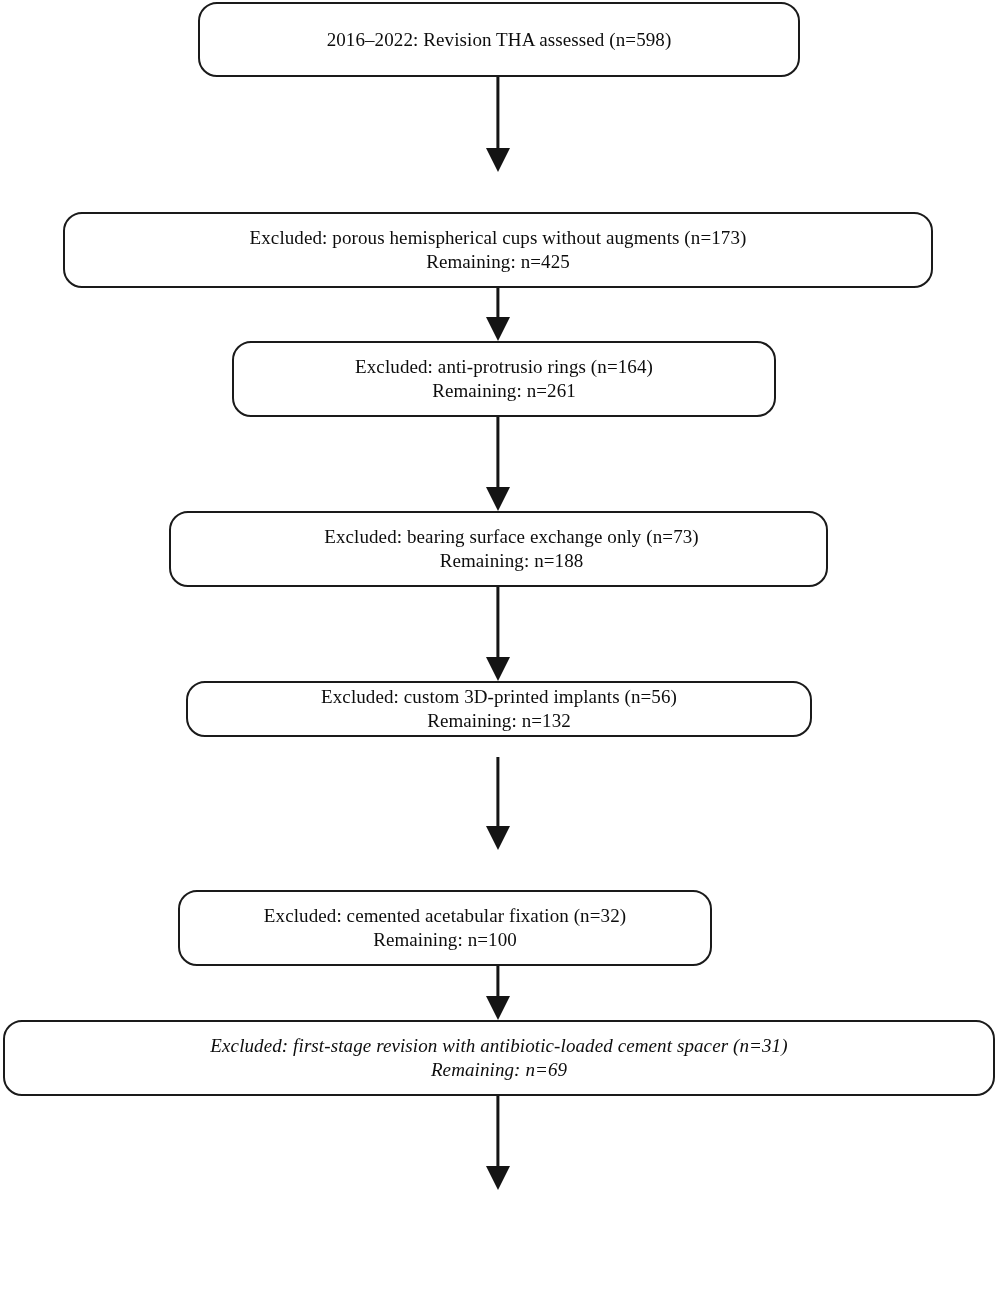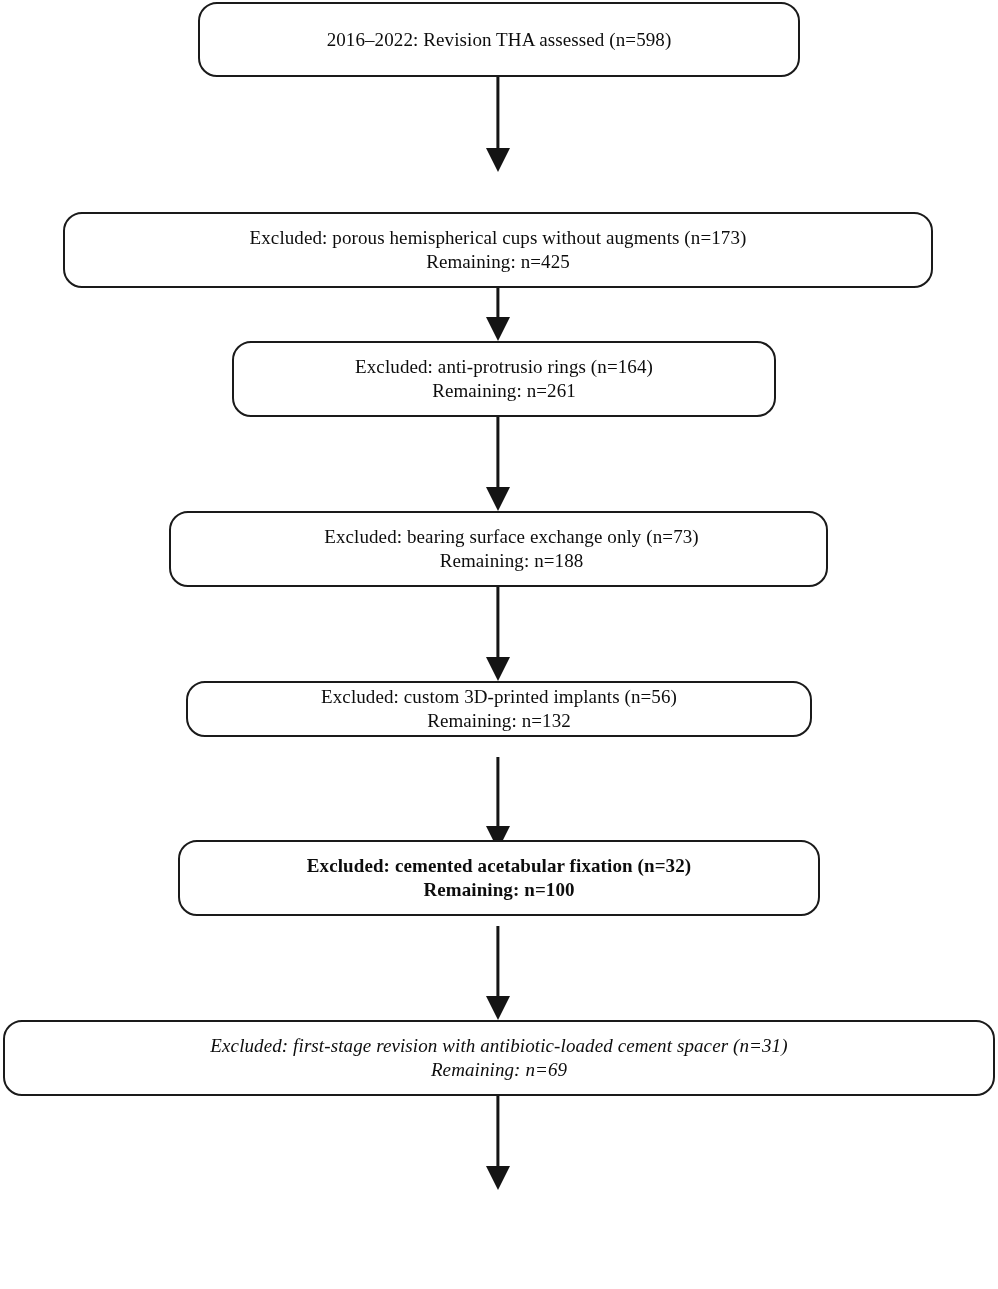--- a/index.html
+++ b/index.html
@@ -121,21 +121,21 @@
   <div class="flow-box" style="left:169px; top:511px; width:659px; height:76px;padding-left:36px;">
     <span class="box-text">Excluded: bearing surface exchange only (n=73)
 Remaining: n=188</span>
   </div>
 
   <div class="flow-box" style="left:186px; top:681px; width:626px; height:56px;font-family:Liberation Serif, serif;">
     <span class="box-text">Excluded: custom 3D-printed implants (n=56)
 Remaining: n=132</span>
   </div>
 
-  <div class="flow-box" style="left:178px; top:840px; width:642px; height:76px;font-weight:bold;">
+  <div class="flow-box" style="left:178px; top:890px; width:534px; height:76px;">
     <span class="box-text">Excluded: cemented acetabular fixation (n=32)
 Remaining: n=100</span>
   </div>
 
   <div class="flow-box" style="left:3px; top:1020px; width:992px; height:76px;font-style:italic;">
     <span class="box-text">Excluded: first-stage revision with antibiotic-loaded cement spacer (n=31)
 Remaining: n=69</span>
   </div>
 
 

